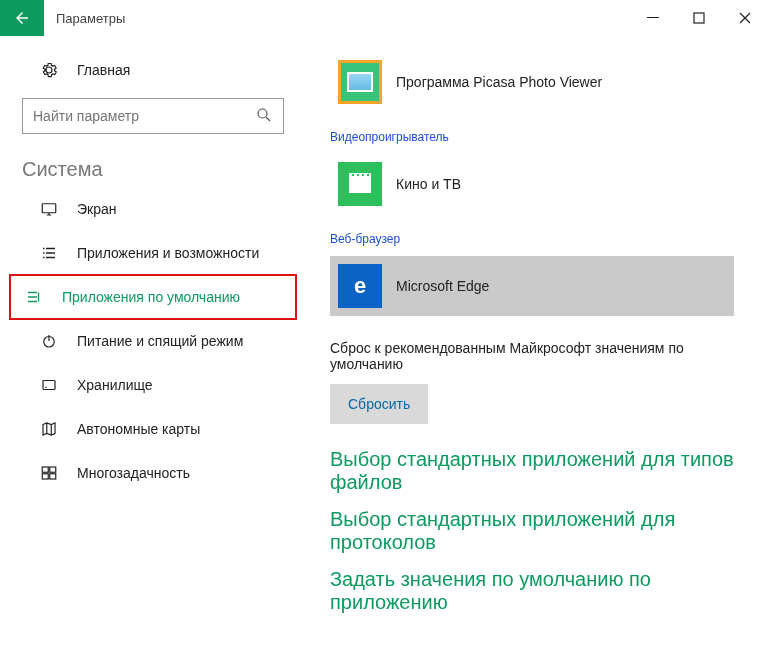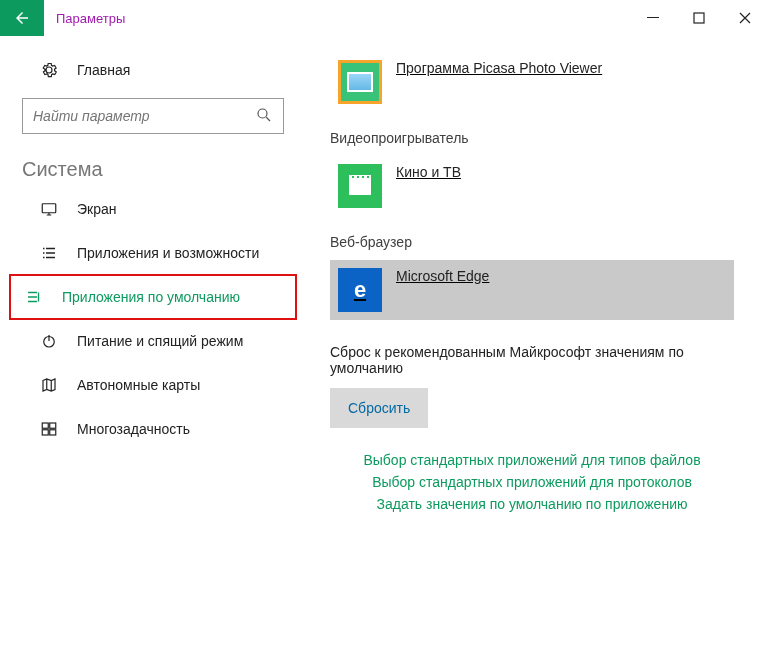--- a/index.html
+++ b/index.html
@@ -1,52 +1,52 @@
 <!DOCTYPE html>
 <html><head>
 <meta charset="utf-8">
 <style>
 * { margin: 0; padding: 0; box-sizing: border-box; font-family: "Segoe UI", Tahoma, sans-serif; }
 body { width: 768px; height: 666px; background: #fff; overflow: hidden; position: relative; }
 
 .titlebar { height: 36px; display: flex; align-items: stretch; }
 .back-btn { width: 44px; background: #0d9a5f; color: #fff; display: flex; align-items: center; justify-content: center; font-size: 18px; }
-.title { flex: 1; display: flex; align-items: center; padding-left: 12px; font-size: 13px; color: #a21caf; }
+.title { flex: 1; display: flex; align-items: center; padding-left: 12px; font-size: 13px; color: #404040; }
 .win-controls { display: flex; }
 .win-btn { width: 46px; display: flex; align-items: center; justify-content: center; color: #222; font-size: 14px; }
 
 .content { display: flex; height: calc(666px - 36px); }
 
 .sidebar { width: 306px; padding: 12px 0 0 0; }
 .sidebar-row { display: flex; align-items: center; padding: 10px 22px; font-size: 14px; color: #222; min-height: 44px; margin-left: 15px; }
 .sidebar-row .ic { width: 24px; display: flex; justify-content: center; margin-right: 16px; color: #222; }
 .sidebar-row.active .ic, .sidebar-row.active .lbl { color: #0d9a5f; }
 .sidebar-row.active { outline: 2px solid #d11; outline-offset: -1px; margin: 0 10px; padding: 10px 12px; }
 .section-label { padding: 14px 22px 6px; font-size: 20px; color: #777; }
 .search-wrap { margin: 6px 22px 10px; border: 1px solid #999; height: 36px; display: flex; align-items: center; padding: 0 10px; }
-.search-wrap input { border: none; outline: none; flex: 1; font-size: 14px; color: #333; background: transparent; font-style: italic; }
+.search-wrap input { border: none; outline: none; flex: 1; font-size: 14px; color: #333; background: transparent; }
 .search-wrap .sic { color: #555; font-size: 14px; }
 
 .main { flex: 1; padding: 16px 34px 0 24px; position: relative; }
-.section-title { font-size: 14px; color: #404040; margin: 18px 0 10px; }
-.app-tile { display: flex; min-height: 58px; padding: 8px 8px; text-decoration: underline; }
+.section-title { font-size: 12px; color: #1d4ed8; margin: 18px 0 10px; }
+.app-tile { display: flex; align-items: center; min-height: 58px; padding: 8px 8px; }
 .app-tile.selected { background: #c9c9c9; }
 .app-ic { width: 44px; height: 44px; display: flex; align-items: center; justify-content: center; margin-right: 14px; }
 .picasa { background: #39c378; border: 3px solid #f7a52a; }
 .picasa-inner { width: 26px; height: 20px; background: linear-gradient(#9ad6f7, #65b9e6); border: 2px solid #fff; }
 .movies { background: #2dbf5b; position: relative; }
 .movies svg { fill: #fff; }
 .edge { background: #0b63c6; color: #fff; font-size: 22px; font-weight: 600; display: flex; align-items: center; justify-content: center; }
 .app-name { font-size: 14px; color: #222; }
 
 .reset-block { margin-top: 24px; font-size: 14px; color: #222; }
 .reset-btn { margin-top: 12px; background: #d9d9d9; border: none; padding: 12px 18px; font-size: 14px; color: #0369a1; }
 
 .links { margin-top: 24px; }
-.links a { display: block; color: #0d9a5f; font-size: 14px; text-decoration: none; margin: 6px 0; text-align: center; }
+.links a { display: block; color: #0d9a5f; font-size: 20px; text-decoration: none; margin: 14px 0; }
 
 svg.ic16 { width: 18px; height: 18px; }
 </style>
 </head>
 <body>
 
 <div class="titlebar">
   <div class="back-btn">
     <svg class="ic16" viewBox="0 0 24 24">
         <path fill="currentColor" d="M20 11H7.8l5.6-5.6L12 4l-8 8 8 8 1.4-1.4L7.8 13H20z"></path>
@@ -127,20 +127,29 @@
     <div class="sidebar-row">
       <span class="ic">
           <svg class="ic16" viewBox="0 0 24 24">
             <circle cx="12" cy="13" r="7" fill="none" stroke="currentColor" stroke-width="1.6"></circle>
             <path stroke="currentColor" stroke-width="1.6" d="M12 4v8"></path>
           </svg>
         </span>
       <span class="lbl">Питание и спящий режим</span>
     </div>
 
+    <div class="sidebar-row">
+      <span class="ic">
+          <svg class="ic16" viewBox="0 0 24 24">
+            <rect x="4" y="6" width="16" height="12" rx="1" fill="none" stroke="currentColor" stroke-width="1.6"></rect>
+            <circle cx="8" cy="15" r="1" fill="currentColor"></circle>
+          </svg>
+        </span>
+      <span class="lbl">Хранилище</span>
+    </div>
 
     <div class="sidebar-row">
       <span class="ic">
           <svg class="ic16" viewBox="0 0 24 24">
             <path fill="none" stroke="currentColor" stroke-width="1.6" d="M4 6l5-2 6 2 5-2v14l-5 2-6-2-5 2zM9 4v14M15 6v14"></path>
           </svg>
         </span>
       <span class="lbl">Автономные карты</span>
     </div>
 

